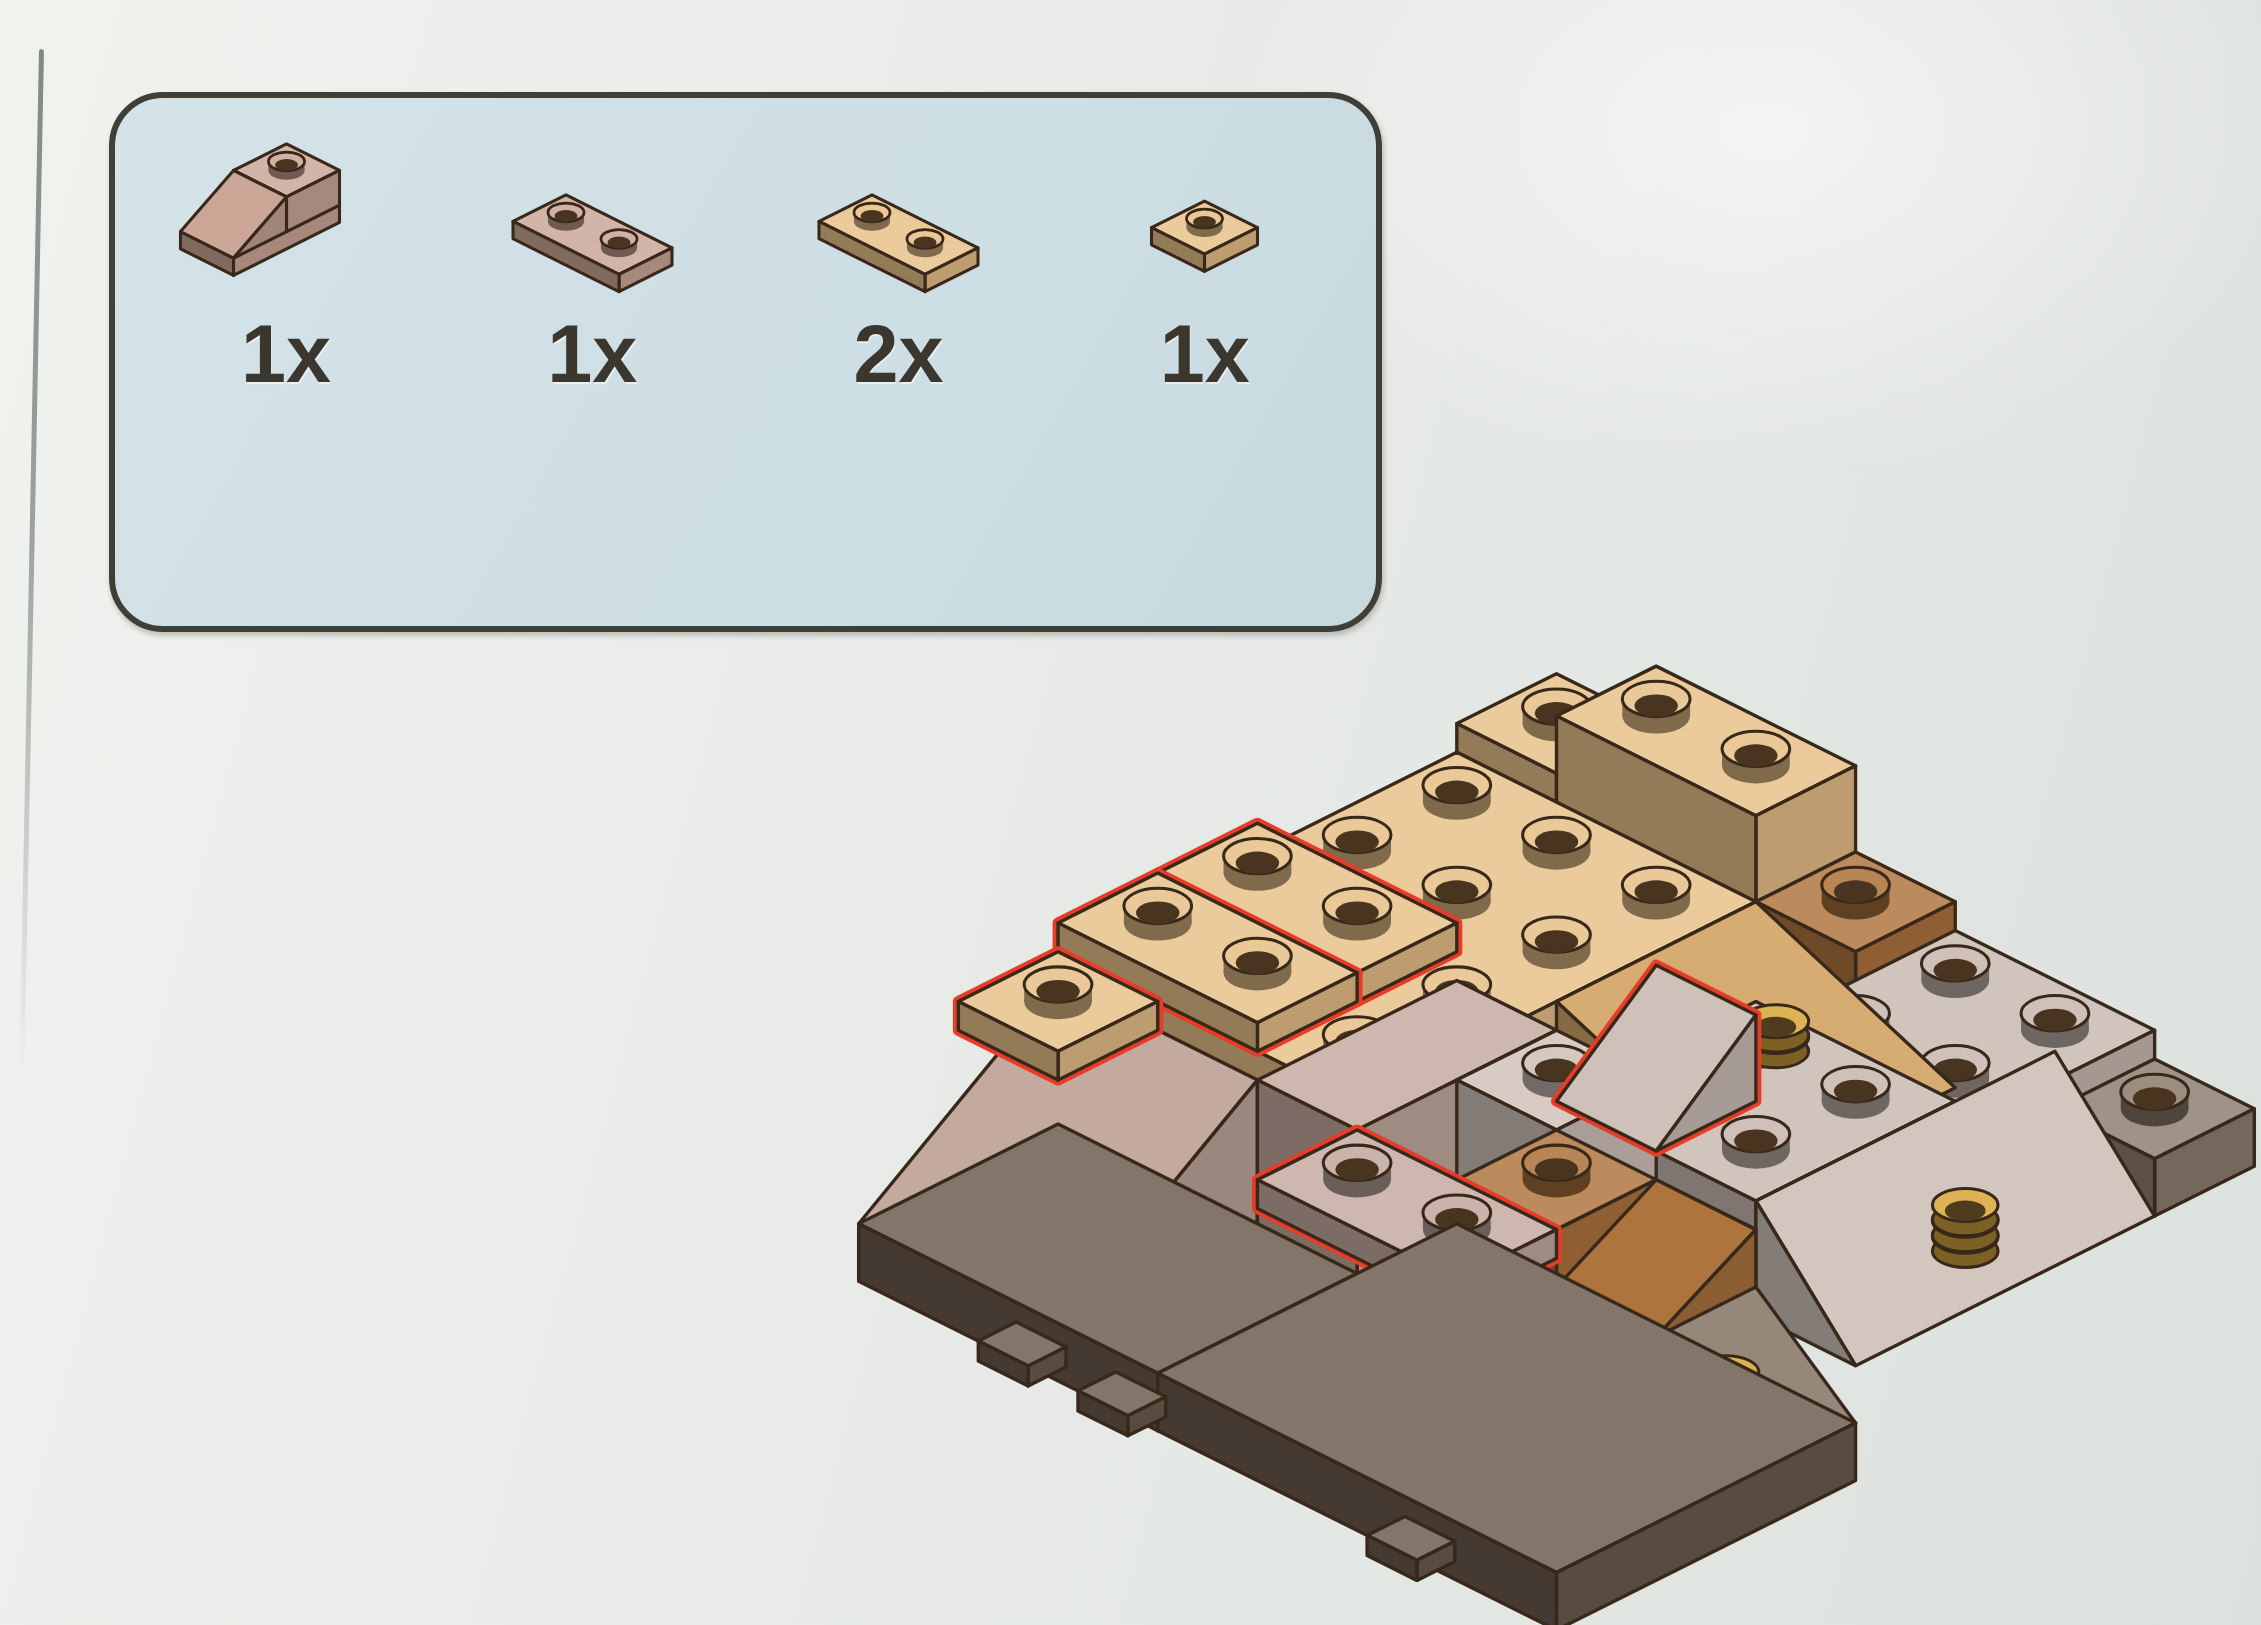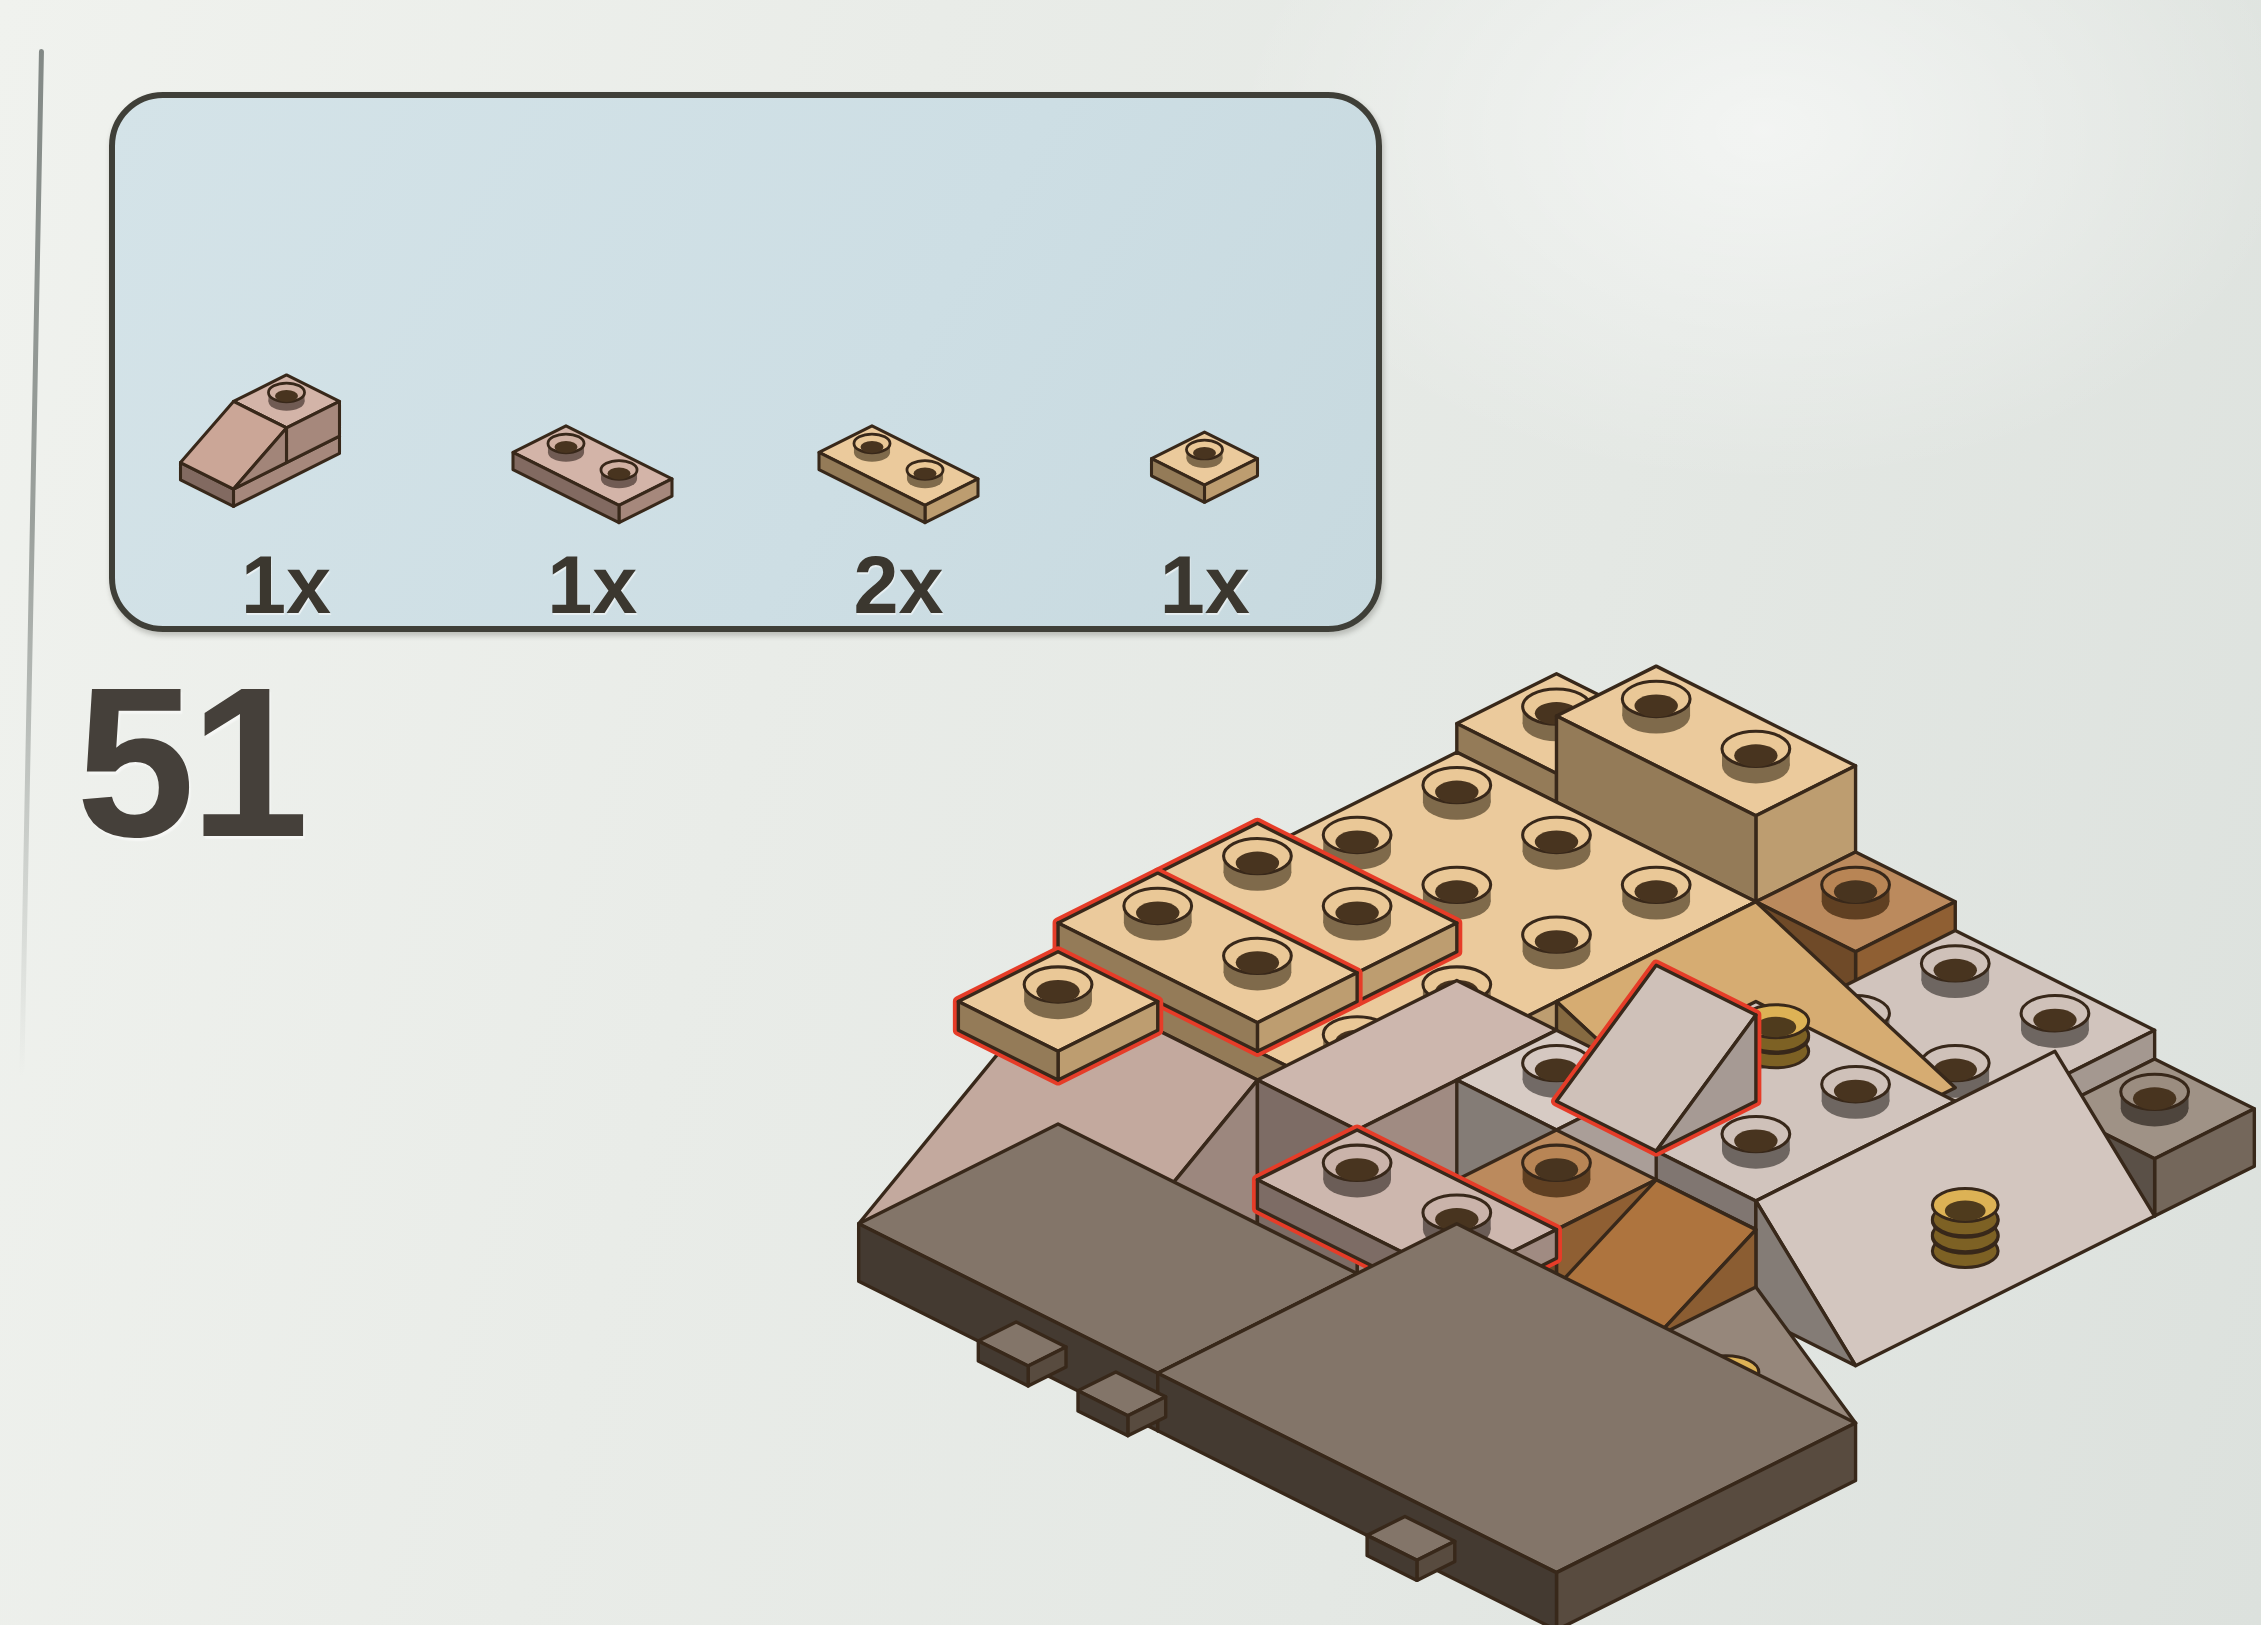--- a/index.html
+++ b/index.html
@@ -15,21 +15,21 @@
   }
   .page-edge{
     position:absolute;left:39px;top:49px;width:5.1px;height:1070px;border-radius:2.5px;
     background:linear-gradient(to bottom,#6f7673,#8d938f 45%,rgba(141,147,143,0) 96%);
     transform:rotate(1.1deg);transform-origin:top left;opacity:.85;
   }
   .parts-panel{
     position:absolute;left:109px;top:92px;width:1273px;height:540px;
     box-sizing:border-box;border:6px solid #3f3f38;border-radius:54px;
     background:linear-gradient(120deg,#d4e3e8,#cddee4 60%,#c7d9df 100%);
-    display:flex;align-items:flex-end;justify-content:space-around;padding:0 34px;
+    display:flex;align-items:flex-start;justify-content:space-around;padding:0 34px;
     box-shadow:1.7px 3.4px 5.1px rgba(60,60,50,.25);
     gap:32px;
   }
   .part-cell{display:flex;flex-direction:column;align-items:center;justify-content:center;width:297px;}
   .part-cell svg{width:265px;height:204px;}
   .part-count{font-size:81px;font-weight:700;color:#3b372f;line-height:1;margin-top:12px;
     text-shadow:0.8px 1.7px 0.8px rgba(255,255,255,.55);}
   .step-number{
     position:absolute;left:76px;top:655px;font-size:214px;font-weight:700;color:#45403a;line-height:1;
     letter-spacing:-5.1px;text-shadow:1.7px 2.5px 1.7px rgba(255,255,255,.5);
@@ -112,21 +112,20 @@
             <polygon points="112.3,127.0 112.3,118.2 147.7,118.2 147.7,127.0" fill="#7f6a4b" stroke="none" stroke-width="3" stroke-linejoin="round"></polygon>
             <ellipse cx="130.0" cy="127.0" rx="17.7" ry="9.2" fill="#7f6a4b" stroke="none" stroke-width="2.7"></ellipse>
             <ellipse cx="130.0" cy="118.2" rx="17.7" ry="9.2" fill="#eac897" stroke="#38281a" stroke-width="2.7"></ellipse>
             <ellipse cx="130.0" cy="121.7" rx="11.3" ry="5.9" fill="#48341f" stroke="none" stroke-width="2.7"></ellipse>
           </g>
         </svg>
       <div class="part-count">1x</div>
     </div>
   </div>
 
-  <div class="step-number">51</div>
 
   <svg class="model" viewBox="0 0 1660 1160">
       <g>
         <polygon points="830.0,34.0 948.0,93.0 830.0,152.0 712.0,93.0" fill="#ebca9c" stroke="#38281a" stroke-width="4" stroke-linejoin="round"></polygon>
         <polygon points="948.0,93.0 830.0,152.0 830.0,186.0 948.0,127.0" fill="#bd9d70" stroke="#38281a" stroke-width="4" stroke-linejoin="round"></polygon>
         <polygon points="712.0,93.0 830.0,152.0 830.0,186.0 712.0,127.0" fill="#947b58" stroke="#38281a" stroke-width="4" stroke-linejoin="round"></polygon>
         <polygon points="789.9,93.0 789.9,72.9 870.1,72.9 870.1,93.0" fill="#7f6a4b" stroke="none" stroke-width="4" stroke-linejoin="round"></polygon>
         <ellipse cx="830.0" cy="93.0" rx="40.1" ry="20.9" fill="#7f6a4b" stroke="none" stroke-width="3.6"></ellipse>
         <ellipse cx="830.0" cy="72.9" rx="40.1" ry="20.9" fill="#eac897" stroke="#38281a" stroke-width="3.6"></ellipse>
         <ellipse cx="830.0" cy="80.9" rx="25.7" ry="13.4" fill="#48341f" stroke="none" stroke-width="3.6"></ellipse>

